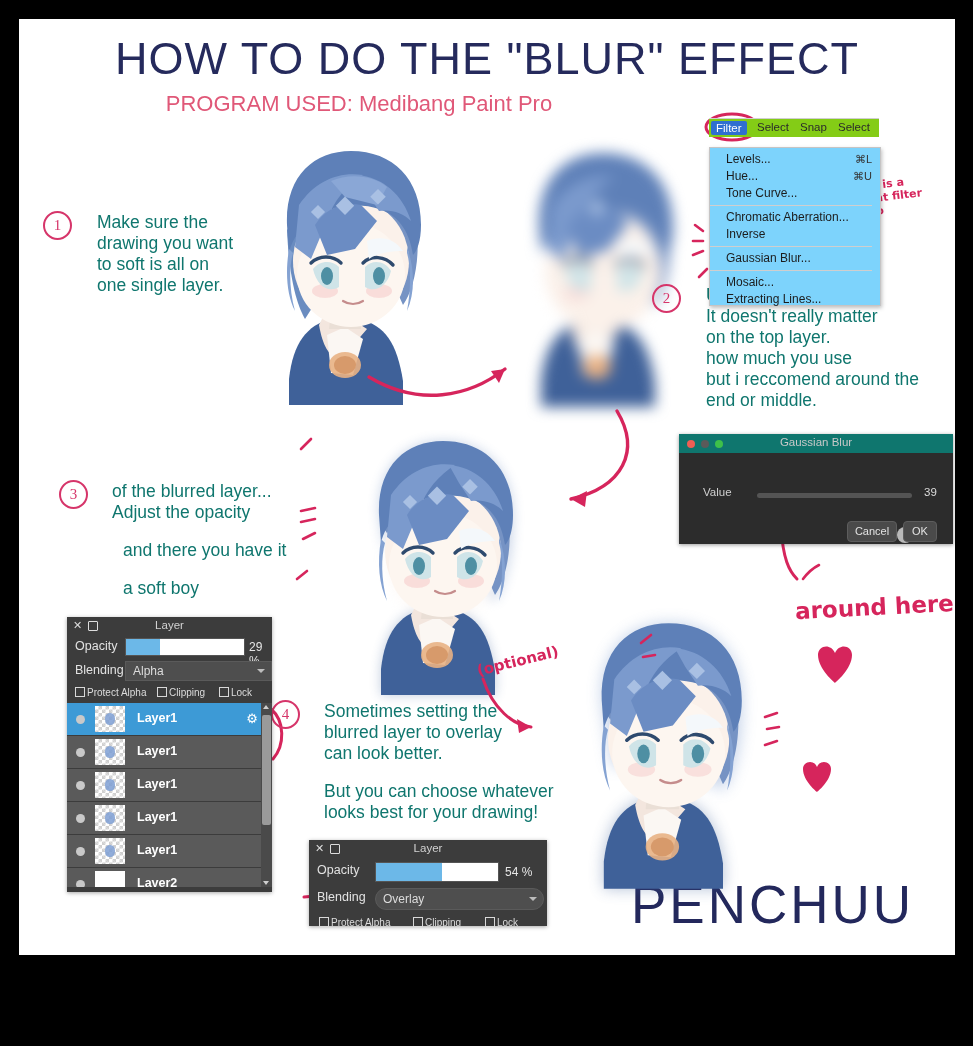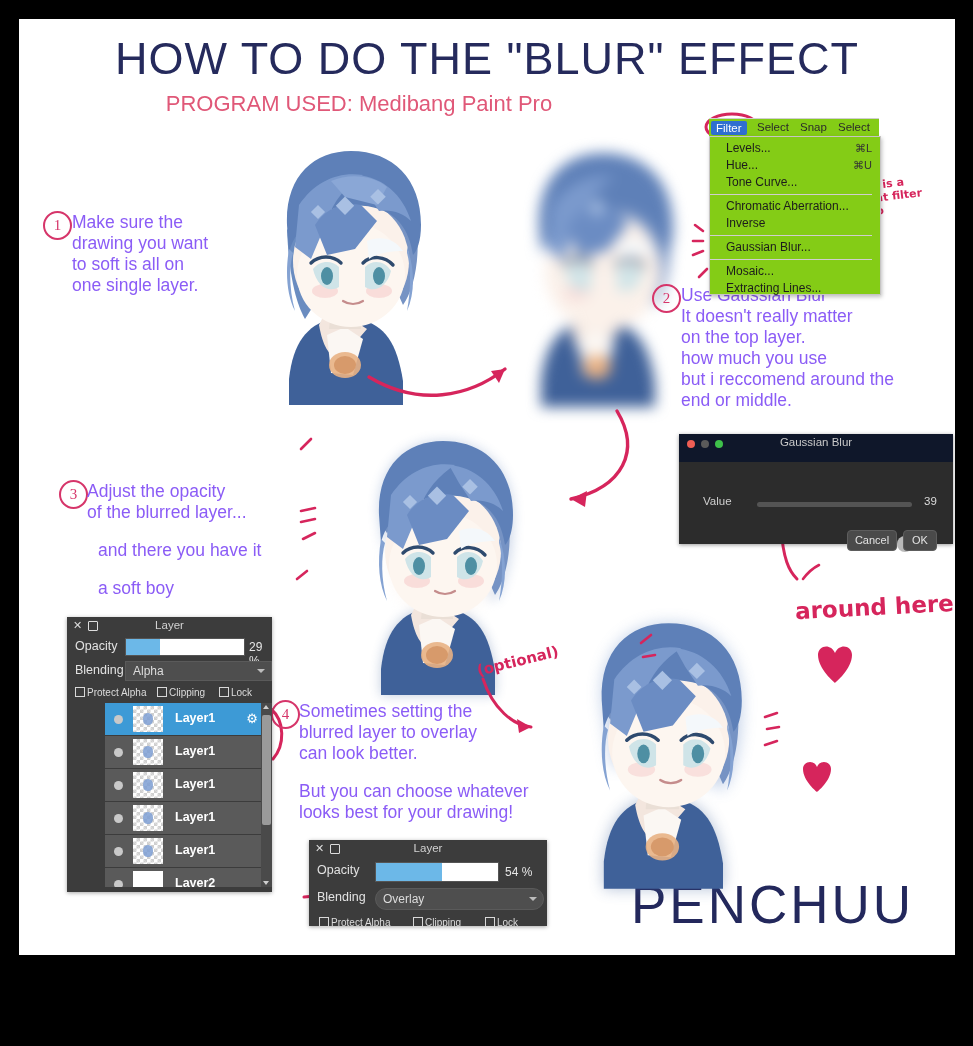--- a/index.html
+++ b/index.html
@@ -11,49 +11,49 @@
 
   
   .title{position:absolute;left:0;top:14px;width:936px;text-align:center;
          font-size:45px;letter-spacing:1px;color:#252a5c;font-weight:400;
          font-family:"Liberation Sans",sans-serif;white-space:nowrap;}
   .subtitle{position:absolute;left:0;top:72px;width:680px;text-align:center;
             font-size:22px;color:#e05878;font-weight:400;}
   .signature{position:absolute;left:612px;top:855px;font-size:53px;
              color:#23285c;letter-spacing:3px;}
 
-  .step{position:absolute;color:#8b5cf6;font-size:17.5px;line-height:21px;}
+  .step{position:absolute;color:#0f766e;font-size:17.5px;line-height:21px;margin-left:25px;}
   .step p{margin:0 0 0 0;}
   .step p.gap{margin-top:17px;}
 
   .stepnum{position:absolute;width:25px;height:25px;border:2.2px solid #d6356a;
            border-radius:50%;color:#d6356a;font-size:15px;text-align:center;
            line-height:24px;font-family:"Liberation Serif",serif;}
 
   .hand{position:absolute;color:#d6255c;font-family:"DejaVu Sans",sans-serif;
         font-weight:bold;}
 
   
   .menubar{position:absolute;left:690px;top:99px;width:170px;height:18px;
            background:#84cc16;border-top:1px solid #cfcfcf;}
   .menubar span{position:absolute;top:2px;font-size:11.5px;color:#2b2b2b;}
   .mi-filter{left:2px;padding:1px 5px;background:#2f6fd0;color:#fff !important;
              border-radius:2px;}
-  .menupanel{position:absolute;left:690px;top:117px;width:170px;height:157px;
-             background:#84cc16;border:1px solid #c6c4c4;
+  .menupanel{position:absolute;left:690px;top:128px;width:170px;height:157px;
+             background:#7dd3fc;border:1px solid #c6c4c4;
              box-shadow:1px 2px 4px rgba(0,0,0,.25);}
   .mrow{position:relative;height:17px;font-size:12px;color:#1c1c1c;
         padding-left:16px;line-height:17px;white-space:nowrap;}
   .mrow .sc{position:absolute;right:8px;top:0;font-size:11px;color:#333;}
   .msep{height:1px;background:#d0cece;margin:3px 8px 3px 0;}
 
   
   .gbdlg{position:absolute;left:660px;top:415px;width:274px;height:110px;
          background:#2c2c2c;box-shadow:0 1px 4px rgba(0,0,0,.4);}
-  .gbbar{height:28px;background:#0f172a;position:relative;}
+  .gbbar{height:19px;background:#0f766e;position:relative;}
   .gbbar .tt{position:absolute;left:0;top:2px;width:274px;text-align:center;
              font-size:11.5px;color:#c9c9c9;}
   .dot{position:absolute;top:6px;width:8px;height:8px;border-radius:50%;}
   .gbbody{position:relative;height:91px;}
   .gblabel{position:absolute;left:24px;top:33px;font-size:11.5px;color:#cfcfcf;}
   .gbtrack{position:absolute;left:78px;top:40px;width:155px;height:5px;
            background:#545454;border-radius:3px;}
   .gbknob{position:absolute;left:140px;top:34px;width:16px;height:16px;
           border-radius:50%;background:#b9b9b9;}
   .gbval{position:absolute;left:245px;top:33px;font-size:11.5px;color:#dcdcdc;}
@@ -77,21 +77,21 @@
   .blendsel{position:absolute;height:18px;background:#4e4e4e;border:1px solid #5a5a5a;
             color:#dcdcdc;font-size:12px;line-height:18px;padding-left:7px;}
   .caret{position:absolute;right:6px;top:7px;width:0;height:0;
          border-left:4px solid transparent;border-right:4px solid transparent;
          border-top:4px solid #bdbdbd;}
   .cbrow{position:relative;height:19px;color:#dcdcdc;font-size:10px;}
   .cbrow .cb{display:inline-block;width:8px;height:8px;border:1.4px solid #d8d8d8;
              margin-right:2px;vertical-align:-1px;}
   .cbitem{position:absolute;top:3px;}
 
-  .llist{position:relative;background:#585858;overflow:hidden;margin-left:38px;}
+  .llist{position:relative;background:#585858;overflow:hidden;}
   .lrow{position:relative;height:32px;border-bottom:1px solid #3c3c3c;background:#5a5a5a;}
   .lrow.sel{background:#3d9ad6;}
   .lrow .eye{position:absolute;left:9px;top:12px;width:9px;height:9px;
              border-radius:50%;background:#c9c9c9;}
   .lrow .thumb{position:absolute;left:28px;top:3px;width:30px;height:26px;
     background-color:#fff;
     background-image:linear-gradient(45deg,#d0d0d0 25%,transparent 25%,transparent 75%,#d0d0d0 75%),
                      linear-gradient(45deg,#d0d0d0 25%,transparent 25%,transparent 75%,#d0d0d0 75%);
     background-size:7px 7px;background-position:0 0,3.5px 3.5px;}
   .lrow .thumb.plain{background-image:none;background-color:#fff;}
@@ -343,22 +343,22 @@
     <p>Use Gaussian Blur</p>
     <p>It doesn't really matter</p>
     <p>on the top layer.</p>
     <p>how much you use</p>
     <p>but i reccomend around the</p>
     <p>end or middle.</p>
   </div>
 
   <div class="stepnum" style="left:40px;top:461px;">3</div>
   <div class="step" style="left:68px;top:462px;width:220px;">
+    <p>of the blurred layer...</p>
     <p>Adjust the opacity</p>
-    <p>of the blurred layer...</p>
     <p class="gap" style="margin-left:11px;">and there you have it</p>
     <p class="gap" style="margin-left:11px;">a soft boy</p>
   </div>
 
   <div class="stepnum" style="left:252px;top:681px;">4</div>
   <div class="step" style="left:280px;top:682px;width:266px;">
     <p>Sometimes setting the</p>
     <p>blurred layer to overlay</p>
     <p>can look better.</p>
     <p class="gap">But you can choose whatever</p>

